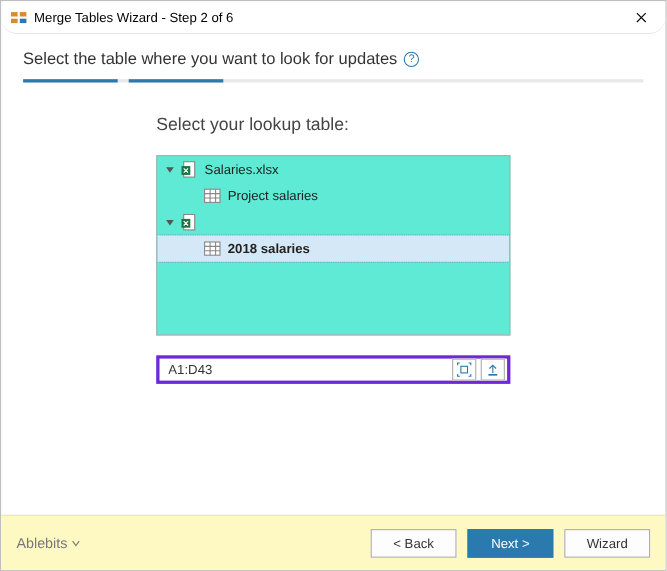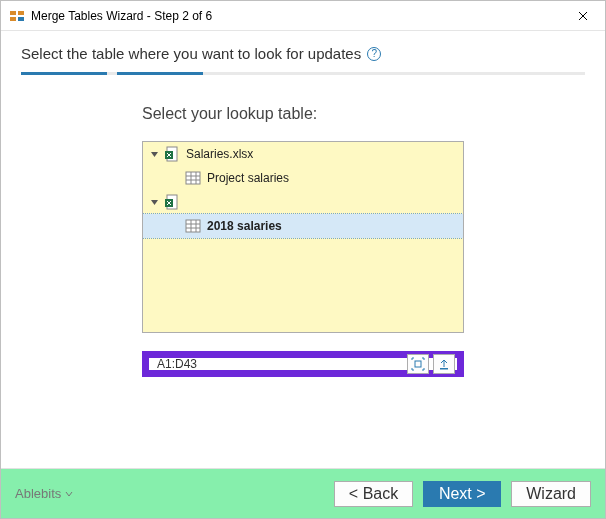--- a/index.html
+++ b/index.html
@@ -14,20 +14,21 @@
     border: 1px solid #bfbfbf;
     position: relative;
   }
   
   .titlebar {
     height: 30px;
     display: flex;
     align-items: center;
     padding: 0 0 0 8px;
     border-bottom: 1px solid #e5e5e5;
+    border-radius: 15px;
   }
   .titlebar .app-icon { width: 16px; height: 16px; margin-right: 6px; }
   .titlebar .title { flex: 1; font-size: 12px; color: #000; }
   .titlebar .close {
     width: 45px; height: 29px;
     display: flex; align-items: center; justify-content: center;
     color: #000;
   }
 
   
@@ -67,22 +68,22 @@
     margin: 0 auto;
   }
   .inner-label {
     font-size: 16px;
     color: #444;
     margin-bottom: 6px;
   }
 
   .tree {
     border: 1px solid #adadad;
-    height: 192px;
-    background: #fef9c3;
+    height: 164px;
+    background: #5eead4;
     overflow: hidden;
     margin-top: 18px;
   }
   .tree-row {
     height: 24px;
     display: flex;
     align-items: center;
     font-size: 12px;
     color: #222;
     padding-left: 6px;
@@ -98,21 +99,21 @@
     display: inline-flex; align-items: center; justify-content: center;
   }
   .indent { display: inline-block; }
   .node-icon { width: 16px; height: 16px; display: inline-flex; align-items: center; justify-content: center; }
   .node-label { padding-left: 2px; }
 
   .range-row {
     margin-top: 18px;
     display: flex;
     align-items: center;
-    border: 7px solid #6d28d9;
+    border: 3px solid #6d28d9;
     height: 26px;
     padding: 0 2px 0 6px;
     gap: 4px;
   }
   .range-input {
     flex: 1; border: none; outline: none;
     font-size: 12px; color: #333;
     background: transparent;
   }
   .range-btn {
@@ -121,40 +122,40 @@
     background: #fdfdfd;
     display: inline-flex; align-items: center; justify-content: center;
   }
 
   
   .footer {
     position: absolute;
     left: 0; right: 0; bottom: 0;
     height: 50px;
     border-top: 1px solid #e1e1e1;
-    background: #86efac;
+    background: #fef9c3;
     display: flex;
     align-items: center;
     padding: 0 14px;
     gap: 10px;
   }
   .brand {
     color: #777;
     font-size: 13px;
     display: flex;
     align-items: center;
     gap: 4px;
   }
   .spacer { flex: 1; }
   .btn {
     min-width: 78px;
     height: 26px;
     border: 1px solid #adadad;
     background: #fdfdfd;
-    font-size: 16px;
+    font-size: 12px;
     color: #333;
     display: inline-flex; align-items: center; justify-content: center;
     padding: 0 14px;
     cursor: default;
   }
   .btn.primary {
     background: #2a7ab0;
     border-color: #2a7ab0;
     color: #fff;
   }

